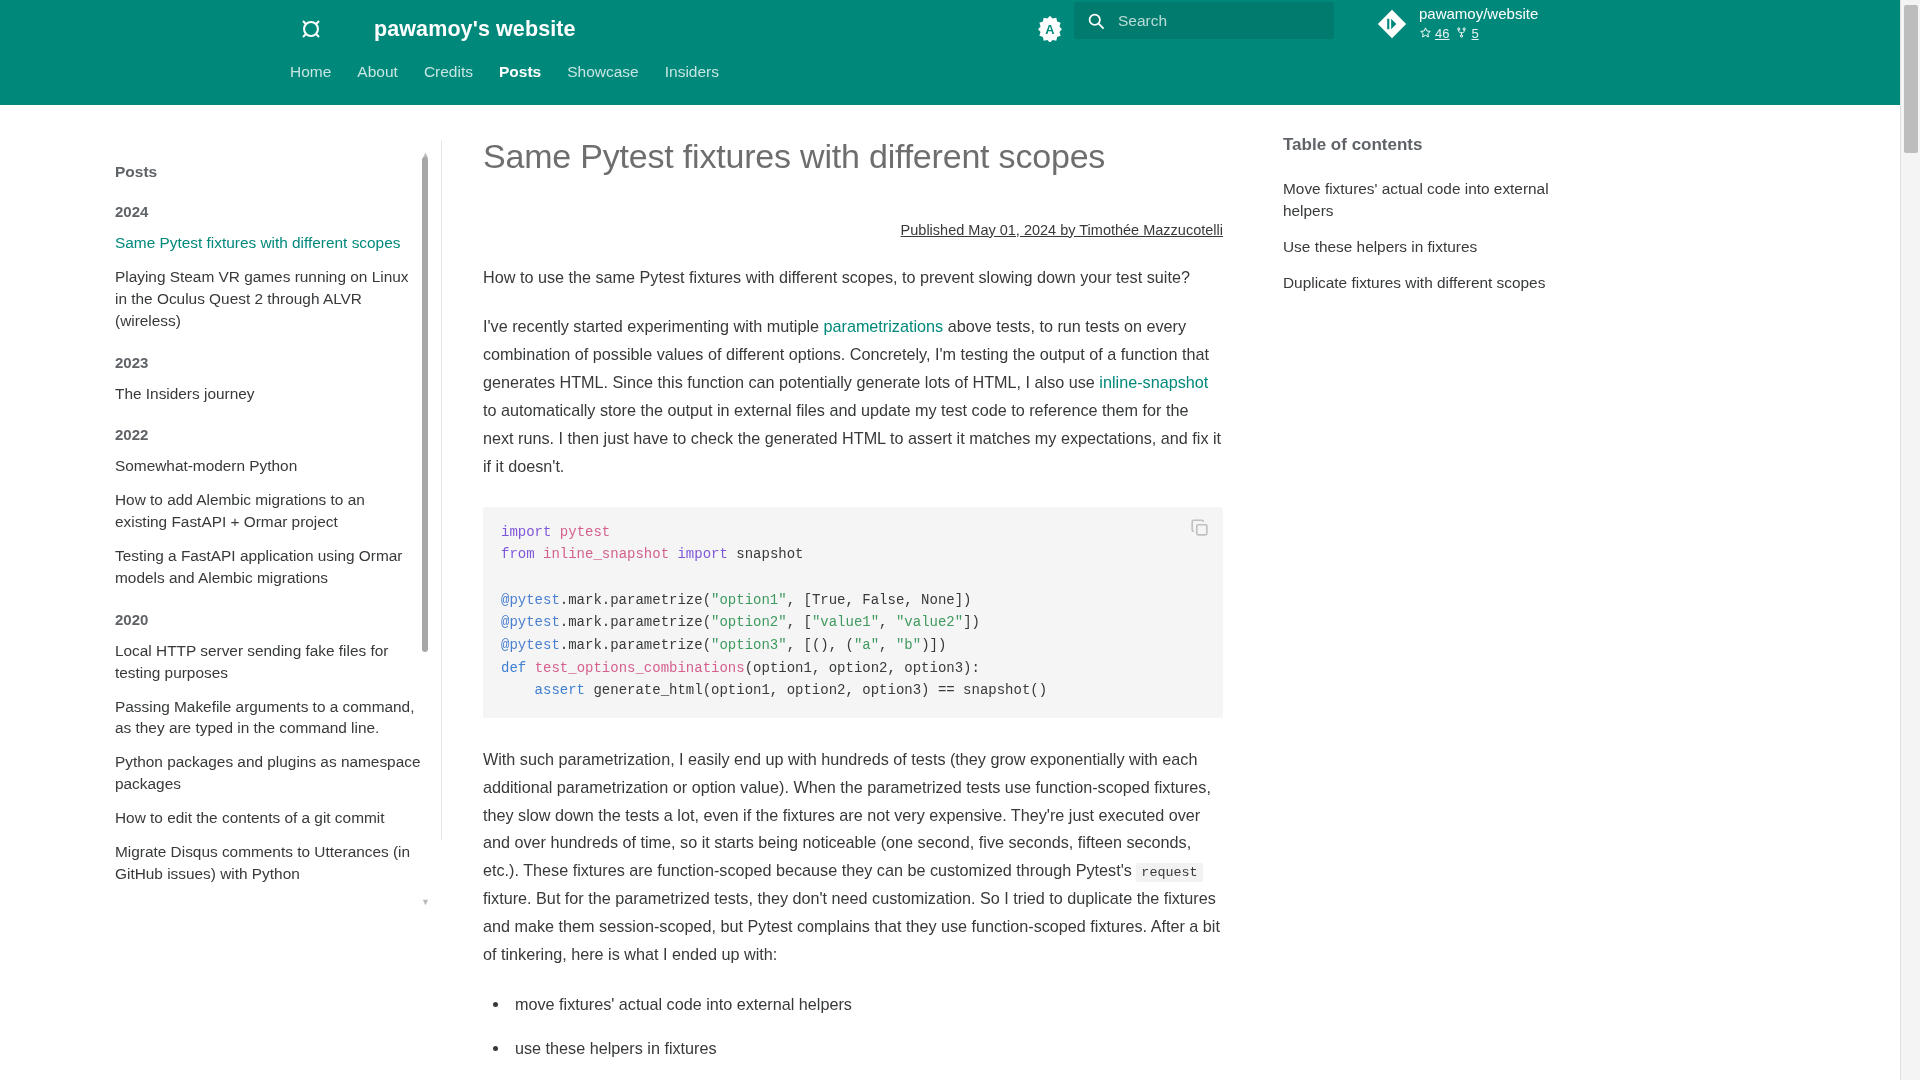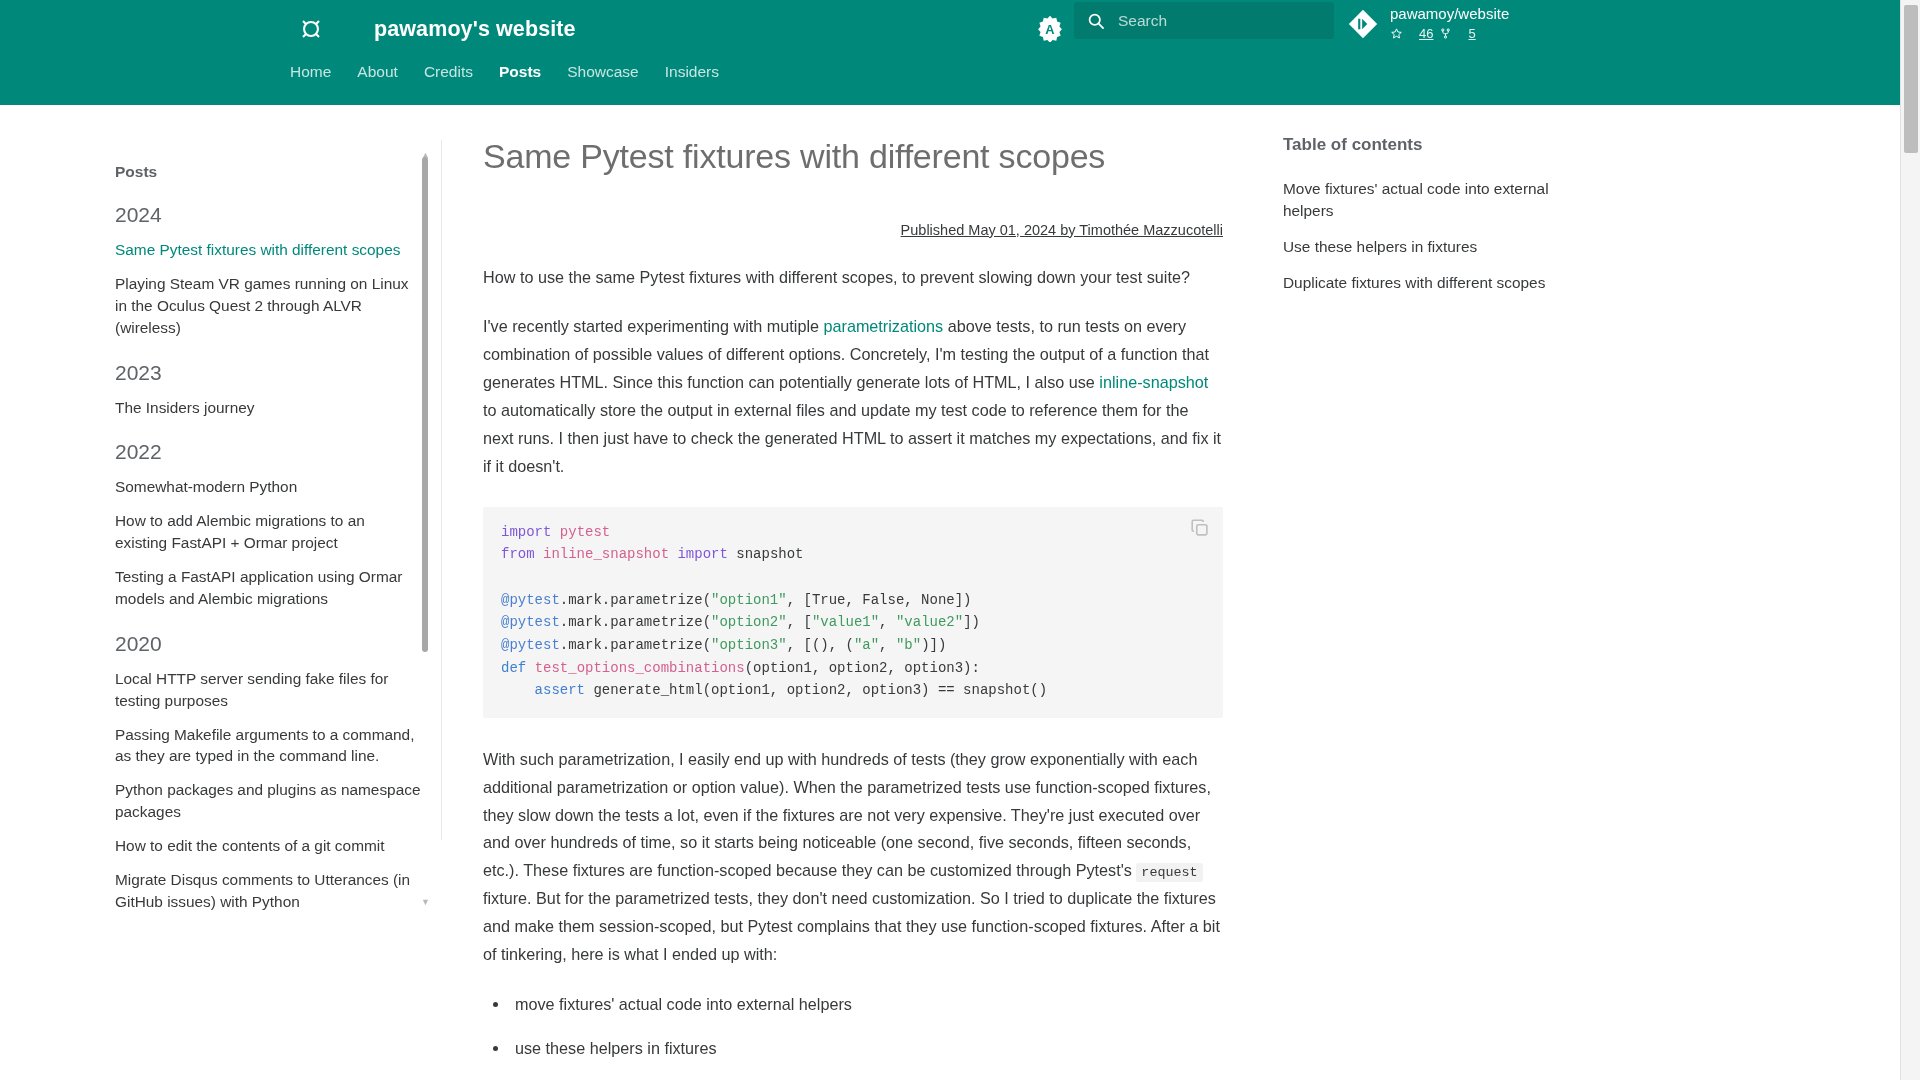--- a/index.html
+++ b/index.html
@@ -56,33 +56,33 @@
   .search-input {
     border: none; outline: none; background: transparent;
     color: #ffffff; font-size: 15.5px;
     font-family: "Liberation Sans", sans-serif;
     width: 200px; height: 37px;
     padding: 0;
   }
   .search-input::placeholder { color: rgba(255,255,255,0.72); }
 
   .repo {
-    position: absolute; left: 1346px; top: 5px;
+    position: absolute; left: 1375px; top: 5px;
     display: flex; align-items: flex-start;
     cursor: pointer;
   }
   .repo-icon { width: 34px; height: 34px; margin-top: 2px; flex: none; }
   .repo-meta { margin-left: 10px; line-height: 1.25; }
   .repo-name { font-size: 15px; color: #ffffff; white-space: nowrap; }
   .repo-stats {
     font-size: 13px; color: rgba(255,255,255,0.9);
     display: flex; align-items: center; gap: 6px;
     margin-top: 2px;
   }
-  .repo-stats .stat { display: flex; align-items: center; gap: 16px; text-decoration: underline; }
+  .repo-stats .stat { display: flex; gap: 3px; text-decoration: underline; }
 
   .header-nav {
     position: absolute; top: 58px; left: 0;
     width: 100%; height: 47px;
     display: flex; align-items: flex-start;
     padding-left: 290px;
   }
   .nav-item {
     font-size: 15.5px;
     color: rgba(255,255,255,0.78);
@@ -113,21 +113,21 @@
     padding-top: 58px;
     padding-left: 5px;
     padding-right: 22px;
   }
   .sidebar-title {
     font-size: 15.5px; font-weight: bold; color: #5f6368;
     margin-bottom: 22px; padding-left: 0px;
   }
   .nav-list { list-style: none; }
   .nav-year {
-    font-size: 21px; font-weight: normal; color: #5f6368;
+    font-size: 15px; font-weight: bold; color: #5f6368;
     margin-top: 22px; margin-bottom: 12px;
   }
   .nav-year:first-child { margin-top: 0; }
   .nav-link {
     display: block;
     font-size: 15.4px;
     line-height: 1.42;
     color: #37393b;
     margin-bottom: 12px;
     cursor: pointer;

